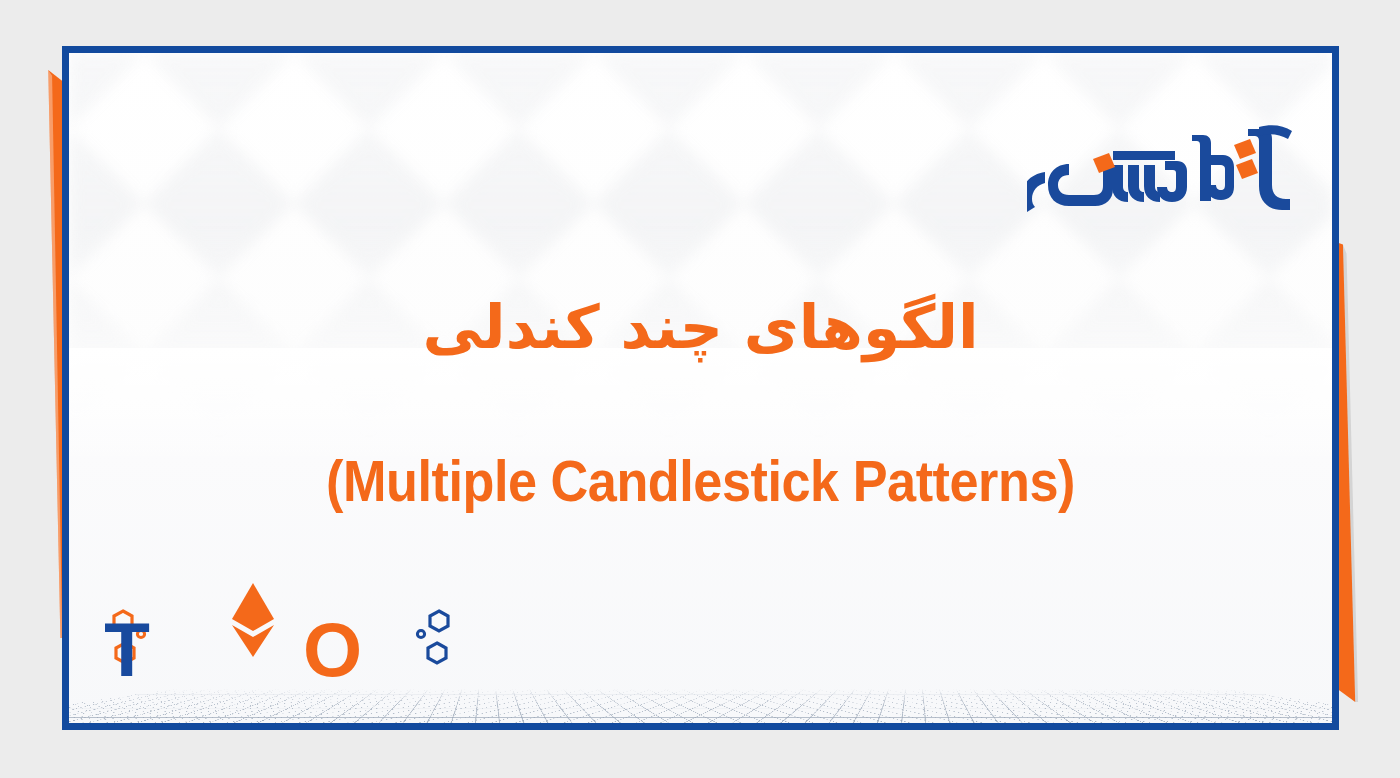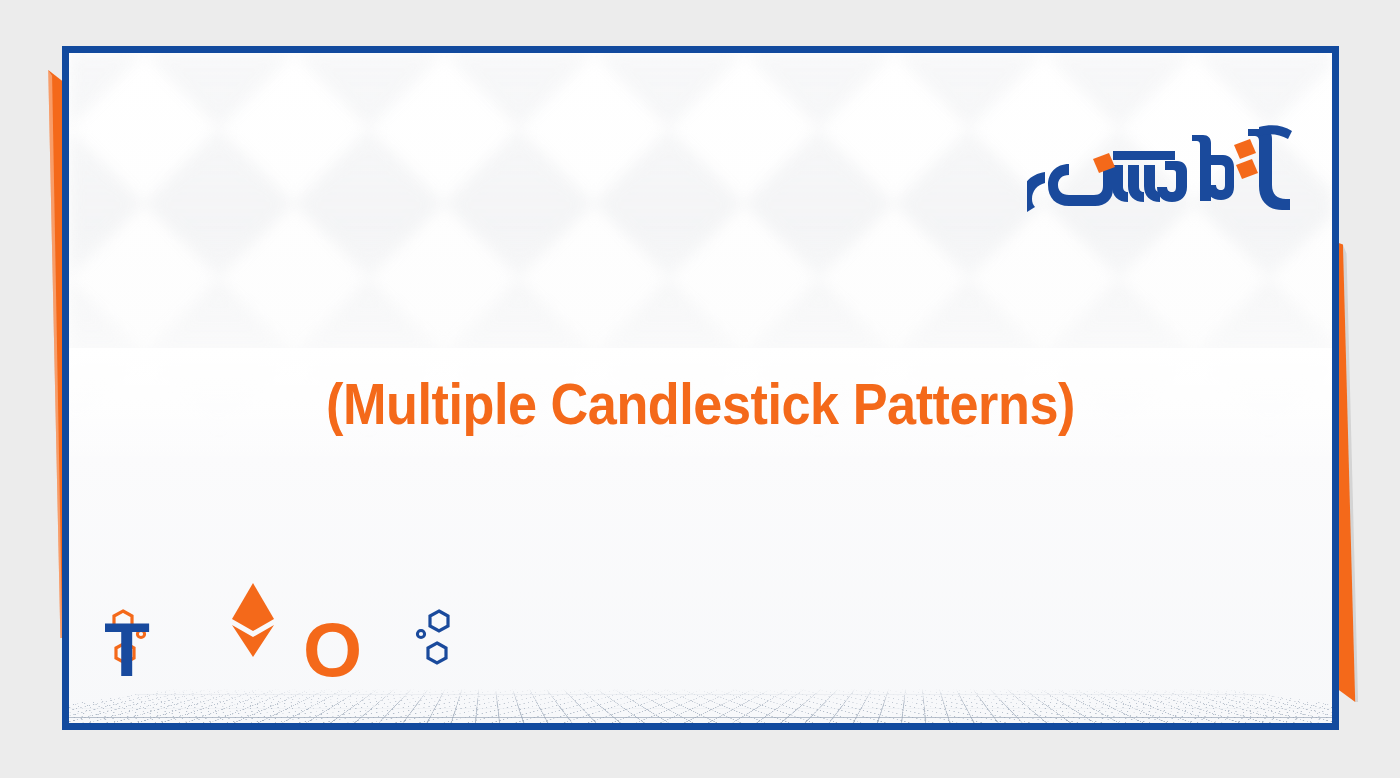--- a/index.html
+++ b/index.html
@@ -214,20 +214,21 @@
           </g>
           <g fill="#f4691a">
             <path d="M207 24 l16 -6 6 14 -16 6 z"></path>
             <path d="M209 44 l16 -6 6 14 -16 6 z"></path>
             <path d="M66 38 l16 -6 6 14 -16 6 z"></path>
           </g>
         </svg>
       </div>
 
       <div class="headlines">
+        <h1 class="title-fa">الگوهای چند کندلی</h1>
         <div class="title-en">(Multiple Candlestick Patterns)</div>
       </div>
 
       <div class="crypto-logo">
         <svg viewBox="0 0 356 104" xmlns="http://www.w3.org/2000/svg" aria-label="CRYPTO">
 
           <g fill="#f4691a">
             <path d="M148 2 L169 38 L148 50 L127 38 Z"></path>
             <path d="M127 44 L148 56 L169 44 L148 76 Z"></path>
           </g>

